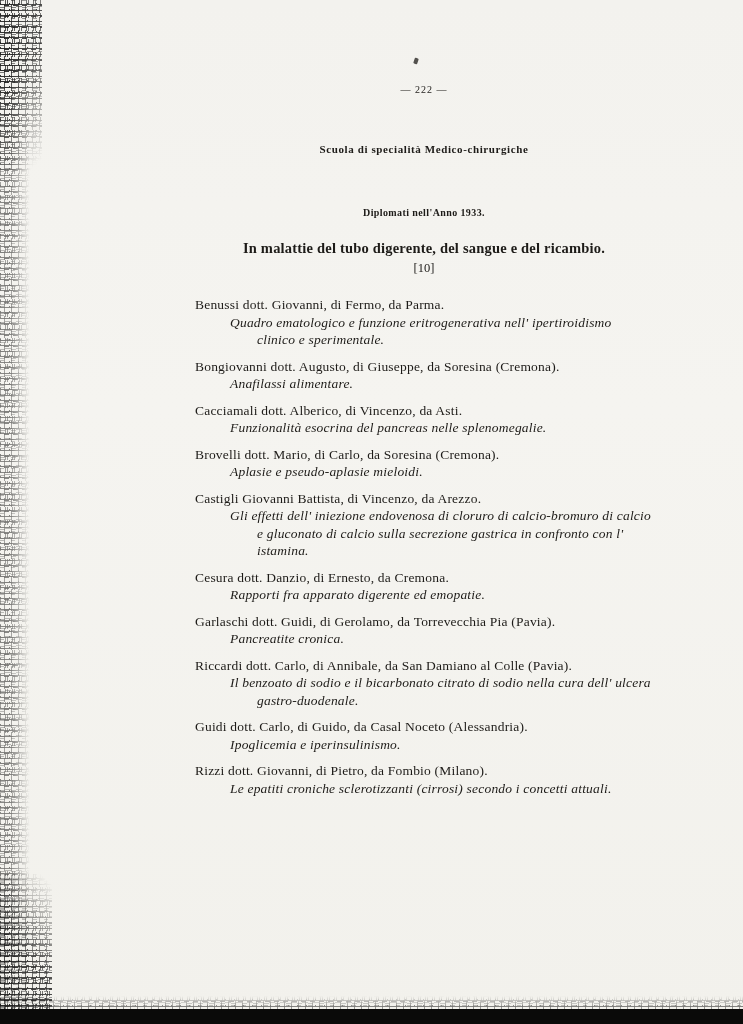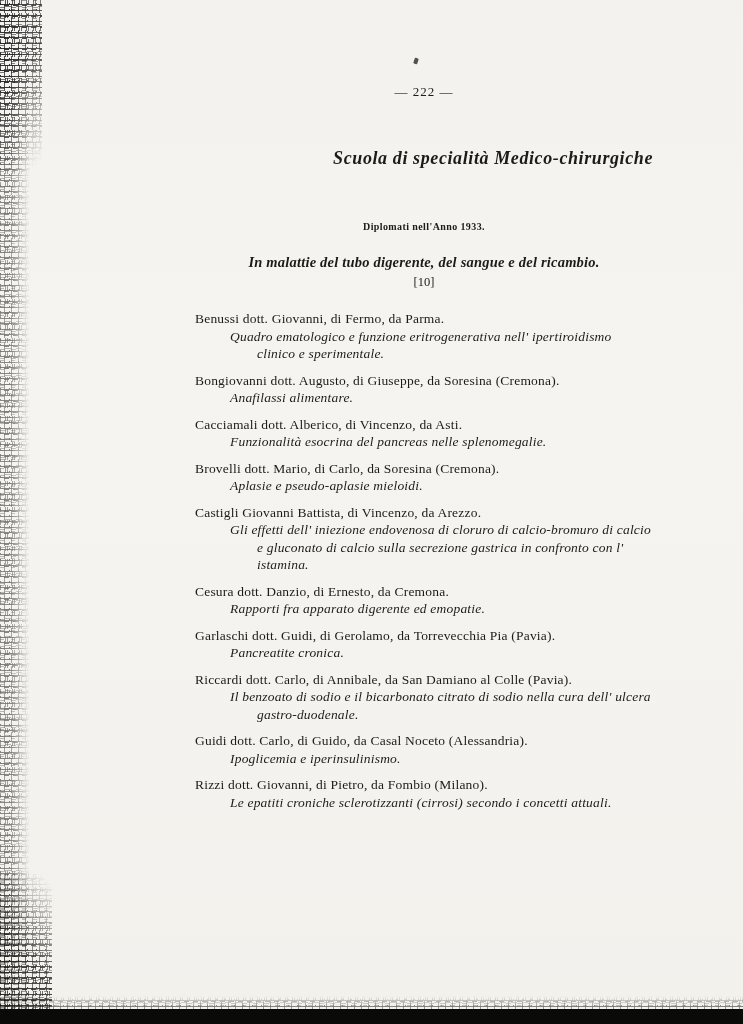--- a/index.html
+++ b/index.html
@@ -64,42 +64,40 @@
   
   .content {
     position: absolute;
     left: 195px;
     top: 0;
     width: 458px;
   }
   .page-number {
     margin-top: 84px;
     text-align: center;
-    font-size: 13px;
+    font-size: 10px;
     letter-spacing: 1px;
   }
   .school-title {
     margin: 48px 0 0 0;
-    text-align: right;
-    font-size: 18px;
+    text-align: center;
+    font-size: 11px;
     font-weight: bold;
     letter-spacing: .6px;
-    font-style: italic;
   }
   .year-heading {
     margin: 52px 0 0 0;
     text-align: center;
     font-size: 10px;
     font-weight: bold;
     letter-spacing: .4px;
   }
   .specialty {
     margin-top: 22px;
     text-align: center;
-    font-style: italic;
     font-weight: 600;
     font-size: 14.5px;
     letter-spacing: .2px;
   }
   .count {
     margin-top: 4px;
     text-align: center;
     font-size: 12.5px;
   }
   .entries {

